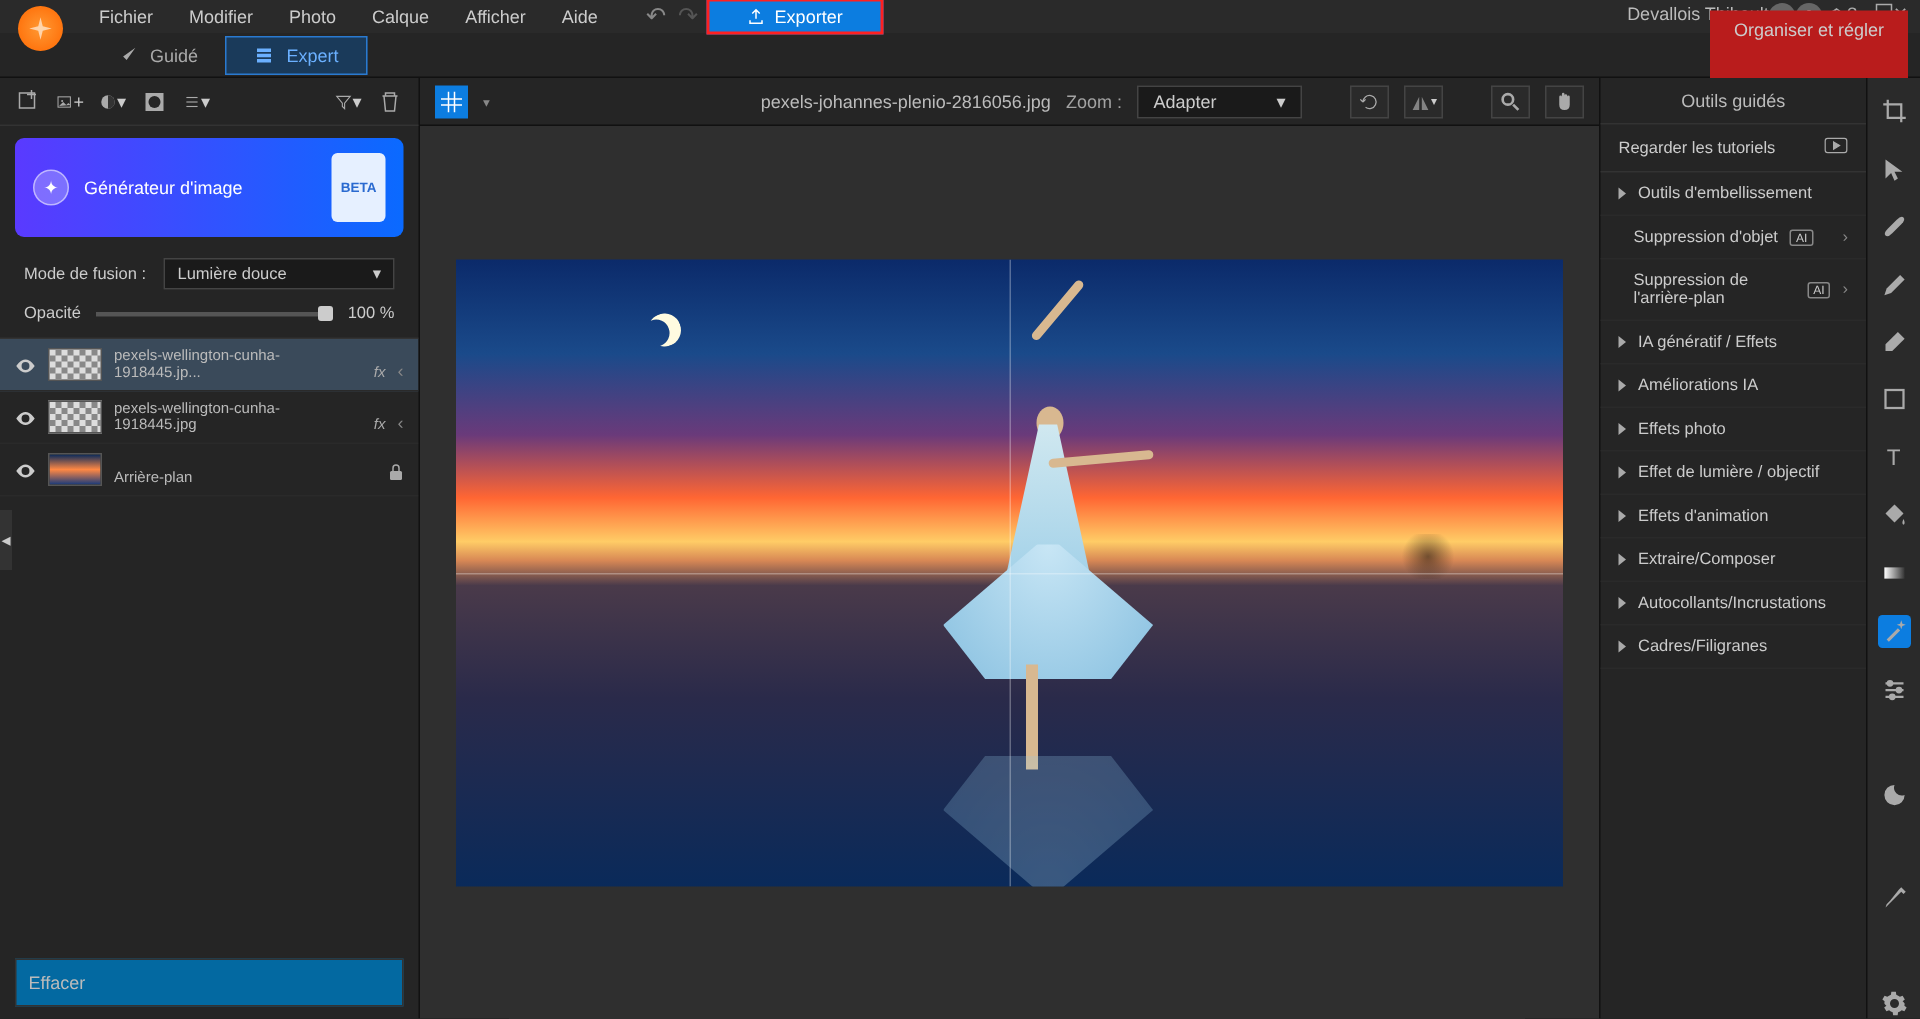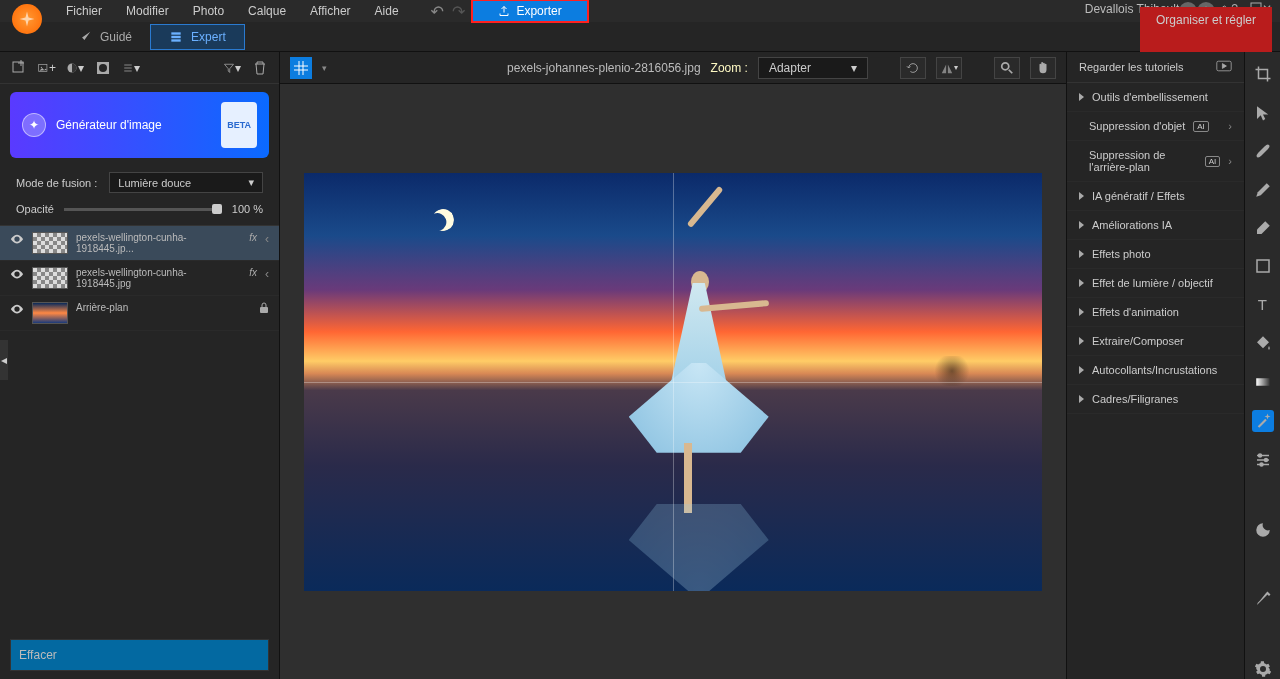--- a/index.html
+++ b/index.html
@@ -42,21 +42,21 @@
 
 
 .blend-row { padding: 6px 16px; display: flex; align-items: center; gap: 12px; }
 .blend-select { background: #1a1a1a; border: 1px solid #444; padding: 3px 8px; flex: 1; display: flex; justify-content: space-between; align-items: center; cursor: pointer; font-size: 11px; }
 .opacity-row { padding: 4px 16px 10px; display: flex; align-items: center; gap: 10px; }
 .slider-track { flex: 1; height: 3px; background: #555; position: relative; }
 .slider-thumb { position: absolute; right: 0; top: -4px; width: 10px; height: 10px; background: #ccc; border-radius: 2px; }
 
 
 .layers { border-top: 1px solid #333; flex: 1; overflow: auto; }
-.layer-row { display: flex; align-items: flex-start; padding: 6px 10px; gap: 8px; border-bottom: 1px solid #2a2a2a; cursor: pointer; }
+.layer-row { display: flex; align-items: flex-end; padding: 6px 10px; gap: 8px; border-bottom: 1px solid #2a2a2a; cursor: pointer; }
 .layer-row.selected { background: #3a4a5a; }
 .layer-eye { width: 14px; height: 14px; }
 .layer-thumb { width: 36px; height: 22px; background: #ddd; background-image: repeating-conic-gradient(#888 0 25%, #ddd 0 50%); background-size: 8px 8px; border: 1px solid #555; }
 .layer-thumb.bg { background: linear-gradient(180deg, #0a2a5a 0%, #ff8844 50%, #1a3a7a 100%); }
 .layer-name { flex: 1; font-size: 10px; color: #bbb; }
 .layer-fx { font-style: italic; font-size: 10px; color: #aaa; }
 .clear-btn { margin: 8px 10px; padding: 8px; background: #0369a1; text-align: left; cursor: pointer; color: #bbb; border: 1px solid #333;}
 
 
 .center-toolbar { height: 32px; background: #252525; display: flex; align-items: center; padding: 0 10px; gap: 10px; border-bottom: 1px solid #111; }
@@ -272,21 +272,21 @@
       <div class="grid-btn">
           <svg width="14" height="14" viewBox="0 0 14 14" fill="none" stroke="#fff">
             <line x1="5" y1="0" x2="5" y2="14"></line>
             <line x1="9" y1="0" x2="9" y2="14"></line>
             <line x1="0" y1="5" x2="14" y2="5"></line>
             <line x1="0" y1="9" x2="14" y2="9"></line>
           </svg>
         </div>
       <span style="color:#888;font-size:9px;">▾</span>
       <span class="filename">pexels-johannes-plenio-2816056.jpg</span>
-      <span style="color:#fef9c3;">Zoom :</span>
+      <span style="color:#a3a3a3;">Zoom :</span>
       <div class="zoom-sel">
         <span>Adapter</span>
         <span>▾</span>
       </div>
       <div style="width:12px;"></div>
       <div class="box-btn">
           <svg width="14" height="14" viewBox="0 0 16 16" fill="none" stroke="#aaa">
             <path d="M3 8 A5 5 0 1 1 5 12 M3 8 L1 6 M3 8 L5 6"></path>
           </svg>
         </div>
@@ -324,20 +324,21 @@
         <div class="dancer-reflection">
           <div class="dancer-skirt" style="top:0;"></div>
         </div>
         <div class="horizon"></div>
         <div class="vline"></div>
       </div>
     </div>
   </div>
 
   <div class="right-panel">
+    <div class="right-title">Outils guidés</div>
     <div class="tutorial-row">
       <span>Regarder les tutoriels</span>
       <span><svg width="16" height="12" viewBox="0 0 20 14" fill="none" stroke="#aaa">
             <rect x="1" y="1" width="18" height="12" rx="2"></rect>
             <path d="M8 4 L13 7 L8 10 Z" fill="#aaa"></path>
           </svg></span>
     </div>
     <div id="right-sections">
         <div class="right-row">
     <span class="tri"></span>

